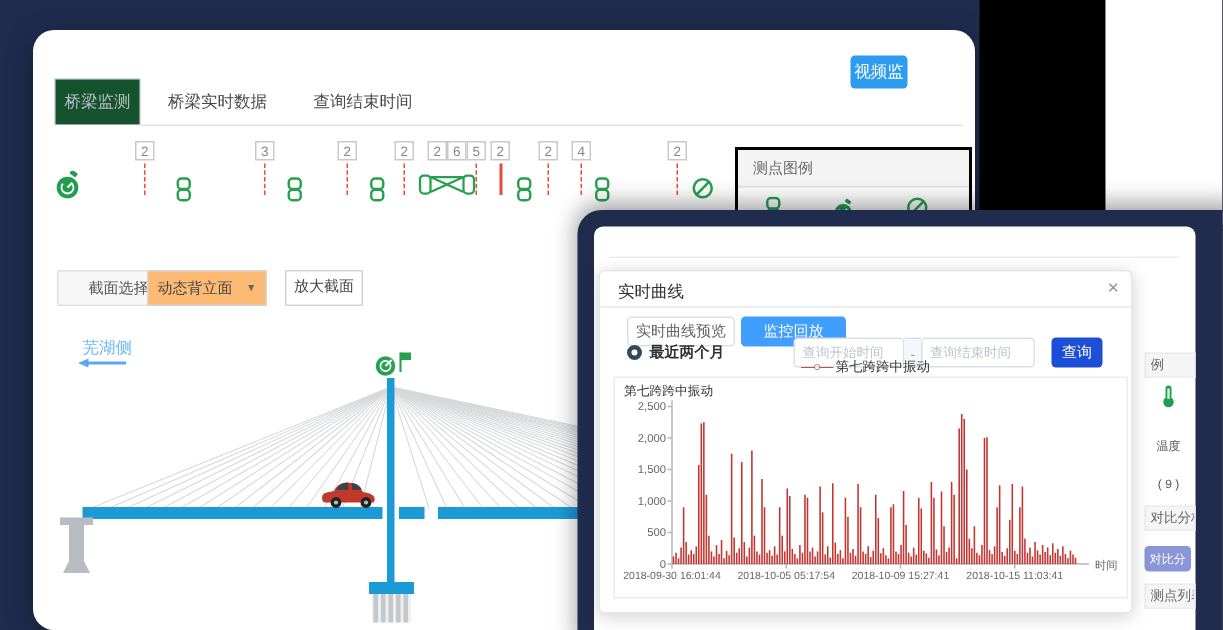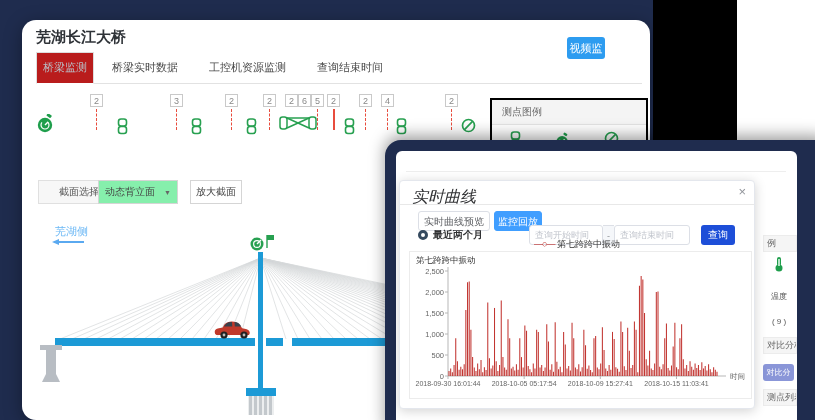--- a/index.html
+++ b/index.html
@@ -9,42 +9,42 @@
 
   
   #black-rect{left:653px;top:0;width:84px;height:150px;background:#000;}
   #white-rect{left:737px;top:0;width:78px;height:150px;background:#fff;}
 
   
   #main-window{left:22px;top:20px;width:628px;height:400px;background:#fff;border-radius:14px;box-shadow:0 4px 18px rgba(0,0,0,.35);}
   #page-title{left:14px;top:8px;font-size:15px;font-weight:bold;color:#2f3338;}
   #tabbar{left:14px;top:36px;width:606px;height:28px;border-bottom:1px solid #e2e2e2;display:flex;align-items:flex-end;}
   .tab{font-size:11px;color:#4a4a4a;padding:7px 6px 8px 6px;margin-right:19px;cursor:pointer;white-space:nowrap;}
-  .tab.active{border:1px solid #ddd;border-bottom:1px solid #fff;color:#b9bfc7;width:58px;text-align:center;margin-right:12px;margin-bottom:-1px;background:#b91c1c;}
+  .tab.active{border:1px solid #ddd;border-bottom:1px solid #fff;color:#b9bfc7;width:58px;text-align:center;margin-right:12px;margin-bottom:-1px;background:#14532d;}
   #video-btn{left:545px;top:17px;width:38px;height:22px;background:#2d9cf0;color:#fff;font-size:11px;border:none;border-radius:3px;line-height:22px;text-align:center;cursor:pointer;padding:0;}
 
   
   #sensor-row{left:0;top:70px;width:628px;height:50px;}
   .sensor-item{position:absolute;display:flex;flex-direction:column;align-items:center;}
   .badge{width:13px;height:13px;border:1px solid #c9c9c9;background:#fff;color:#888;font-size:9px;line-height:12px;text-align:center;}
   .badge-pair{display:flex;}
   .dash{width:0;height:21px;border-left:1px dashed #e84c3d;margin-top:2px;}
   .dash.solid{border-left:2px solid #e84c3d;}
   .icon-only{top:28px;}
 
   
   #legend-panel{left:468px;top:78px;width:158px;border:2px solid #000000;background:#fff;}
   #legend-panel .hd{background:#f4f4f4;border-bottom:1px solid #e4e4e4;font-size:10px;color:#666;padding:5px 10px;}
   #legend-panel .icons{display:flex;gap:34px;padding:6px 0 20px 18px;}
 
   
   #section-toolbar{left:0;top:160px;width:628px;height:26px;}
   #select-group{position:absolute;left:16px;top:0;width:140px;height:24px;background:#f7f7f7;border:1px solid #e0e0e0;display:flex;align-items:center;}
   #select-label{font-size:10px;color:#555;padding-left:8px;margin-left:12px;}
-  #section-select{position:absolute;right:-1px;top:-1px;width:80px;height:24px;border:1px solid #d5d5d5;background:#86efac;font-size:10px;color:#444;display:flex;align-items:center;justify-content:space-between;padding:0 6px;cursor:pointer;}
+  #section-select{position:absolute;right:-1px;top:-1px;width:80px;height:24px;border:1px solid #d5d5d5;background:#fdba74;font-size:10px;color:#444;display:flex;align-items:center;justify-content:space-between;padding:0 6px;cursor:pointer;}
   #section-select .caret{font-size:7px;color:#666;}
   #zoom-section-btn{position:absolute;left:168px;top:0;width:52px;height:24px;background:#fff;border:1px solid #d5d5d5;font-size:10px;color:#444;text-align:center;line-height:22px;cursor:pointer;}
 
   
   #side-label{left:33px;top:204px;font-size:11px;color:#6cb8f5;}
   #side-arrow{left:30px;top:219px;width:32px;height:6px;}
   #bridge-svg{left:14px;top:212px;}
 
   
   #window2{left:385px;top:140px;width:446px;height:300px;background:#1f2c4e;border-radius:16px;box-shadow:0 -4px 16px rgba(0,0,0,.4);}
@@ -53,25 +53,25 @@
 
   
   .side-bar-hd{position:absolute;left:367px;width:34px;height:17px;background:#f5f5f5;border:1px solid #ececec;font-size:9px;color:#666;line-height:15px;padding-left:3px;overflow:hidden;white-space:nowrap;}
   #temp-item{position:absolute;left:363px;top:105px;width:40px;text-align:center;}
   #temp-item .lbl{font-size:8px;color:#555;margin-top:15px;}
   #compare-btn{position:absolute;left:367px;top:213px;width:31px;height:17px;background:#8a96d8;border:none;border-radius:3px;color:#fff;font-size:8px;line-height:17px;text-align:center;padding:0;cursor:pointer;}
 
   
   #dialog{position:absolute;left:3px;top:29px;width:356px;height:229px;background:#fff;border:1px solid #e4e7ed;border-radius:4px;box-shadow:0 2px 12px rgba(0,0,0,.18);}
   #dialog-header{position:absolute;left:0;top:0;width:100%;height:24px;border-bottom:1px solid #e8e8e8;}
-  #dialog-title{position:absolute;left:12px;top:6px;font-size:16px;color:#303133;font-style:italic;}
+  #dialog-title{position:absolute;left:12px;top:6px;font-size:11px;color:#303133;}
   #dialog-close{position:absolute;right:8px;top:4px;font-size:13px;color:#909399;cursor:pointer;line-height:14px;}
   .dlg-tab{position:absolute;top:30px;height:20px;border-radius:3px;font-size:10px;line-height:20px;text-align:center;cursor:pointer;}
   #dlg-tab-0{left:18px;width:72px;background:#fff;border:1px solid #dcdfe6;color:#606266;}
-  #dlg-tab-1{left:94px;width:48px;background:#409eff;border:1px solid #409eff;color:#fff;}
+  #dlg-tab-1{left:94px;width:70px;background:#409eff;border:1px solid #409eff;color:#fff;}
   #radio-row{position:absolute;left:18px;top:44px;height:20px;display:flex;align-items:center;}
   #radio-dot{width:10px;height:10px;border-radius:50%;border:3px solid #34495e;background:#fff;margin-right:5px;}
   #radio-label{font-size:10px;color:#303133;font-weight:bold;}
   .dlg-input{position:absolute;top:44px;height:20px;border:1px solid #dcdfe6;border-radius:3px;font-size:9px;color:#606266;padding:0 5px;background:#fff;}
   .dlg-input::placeholder{color:#c0c4cc;}
   #input-start{left:129px;width:74px;}
   #range-sep{position:absolute;left:203px;top:44px;width:11px;height:20px;background:#f5f7fa;border:1px solid #dcdfe6;border-left:none;border-right:none;color:#909399;font-size:9px;text-align:center;line-height:20px;}
   #input-end{left:214px;width:76px;}
   #query-btn{position:absolute;left:301px;top:44px;width:34px;height:20px;background:#1d4ed8;border:none;border-radius:3px;color:#fff;font-size:10px;cursor:pointer;padding:0;}
   #chart-legend{position:absolute;left:0;top:57px;width:100%;text-align:center;font-size:9px;color:#333;}
@@ -80,26 +80,24 @@
 </style>
 </head>
 <body>
 
 <div id="stage">
 
   <div class="abs" id="black-rect"></div>
   <div class="abs" id="white-rect"></div>
 
   <div class="abs" id="main-window">
-    <div class="abs" id="page-title">芜湖长江大桥</div>
 
     <div class="abs" id="tabbar">
       <div class="tab active">桥梁监测</div>
       <div class="tab">桥梁实时数据</div>
-      <div class="tab">工控机资源监测</div>
       <div class="tab">查询结束时间</div>
     </div>
     <button class="abs" id="video-btn">视频监控</button>
 
     <div class="abs" id="sensor-row">
         <div class="sensor-item icon-only" style="left: 14px; top: 24px;">
           <svg width="19" height="19" viewBox="0 0 19 19">
             <rect x="11" y="0" width="5" height="3" rx="1" fill="#1f9e4c" transform="rotate(35 13 1)"></rect>
             <circle cx="9" cy="11" r="7.2" fill="#1f9e4c"></circle>
             <circle cx="9" cy="11" r="4" fill="none" stroke="#fff" stroke-width="1.2" stroke-dasharray="15 6"></circle>

